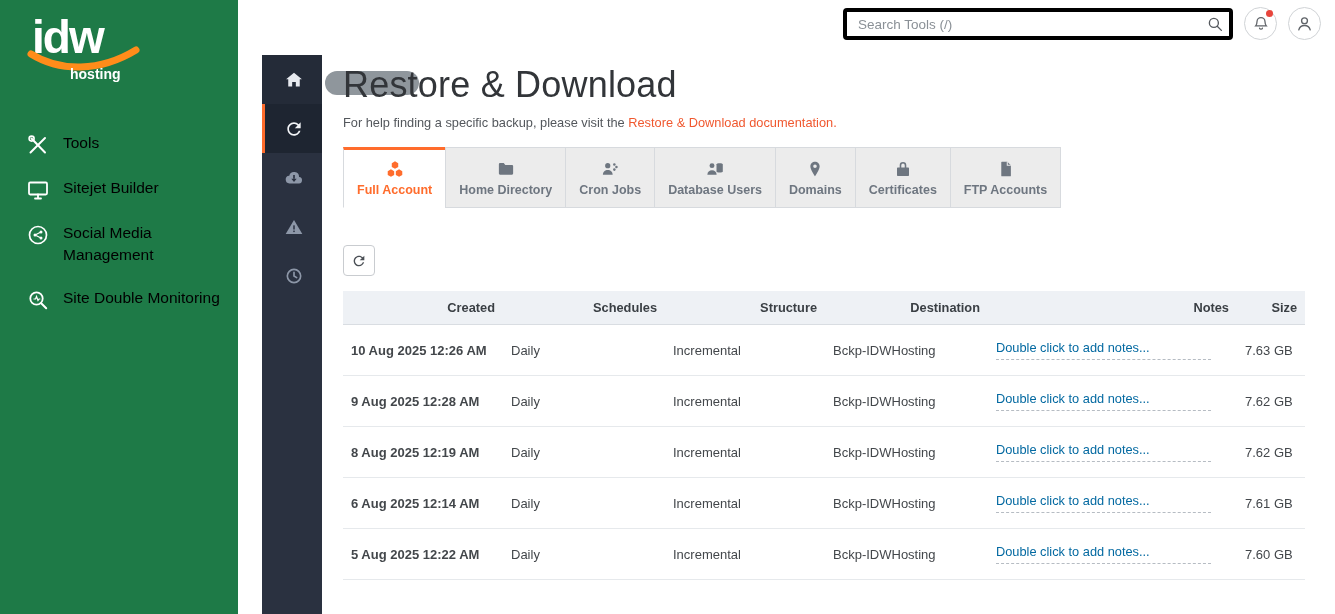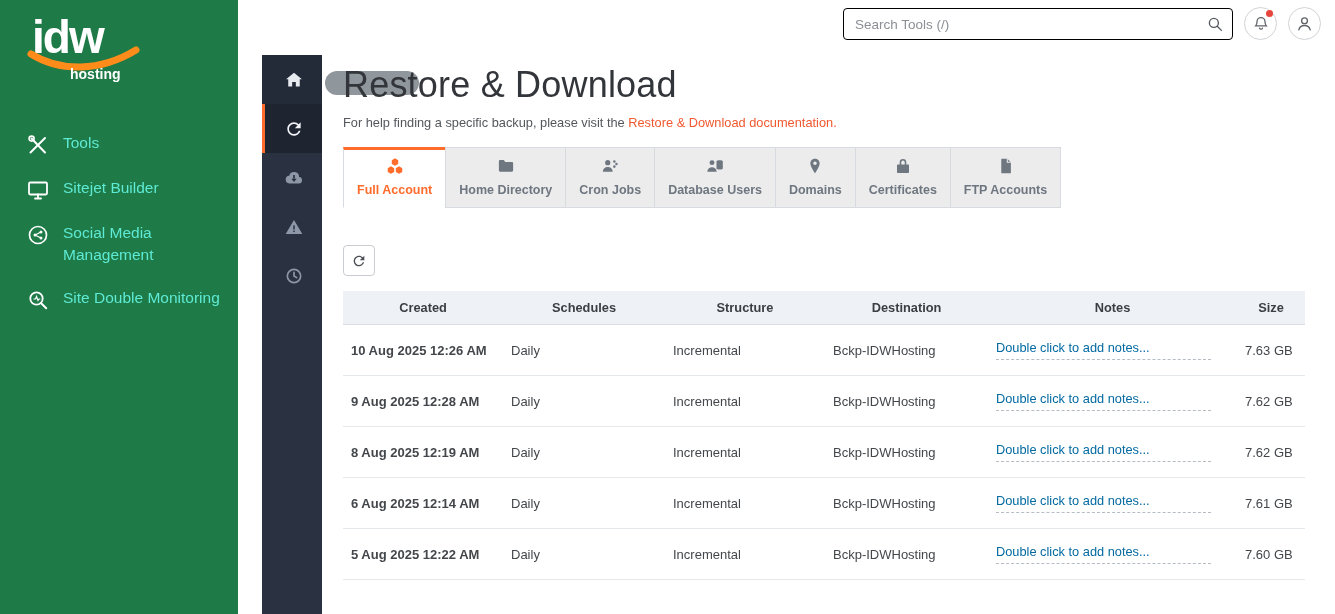--- a/index.html
+++ b/index.html
@@ -7,28 +7,28 @@
   body { font-family:"Liberation Sans", sans-serif; background:#fff; overflow:hidden; }
   .app { position:relative; width:1335px; height:614px; background:#fff; overflow:hidden; }
 
   
   .sidebar { position:absolute; left:0; top:0; width:238px; height:614px; background:#1e7a47; color:#fff; }
   .logo { padding:14px 0 0 32px; position:relative; height:108px; }
   .logo-main { font-size:46px; font-weight:700; letter-spacing:-2px; color:#fff; line-height:1; }
   .logo-swoosh { position:absolute; left:26px; top:46px; }
   .logo-sub { position:absolute; left:70px; top:66px; font-size:14px; font-weight:700; color:#fff; }
   .nav { padding:14px 0 0 0; }
-  .nav-item { display:flex; align-items:flex-start; gap:13px; padding:10px 18px 10px 26px; cursor:pointer; color:#5eead4; }
+  .nav-item { display:flex; align-items:flex-start; gap:13px; padding:10px 18px 10px 26px; cursor:pointer; color:#000000; }
   .nav-item .nv-icon { flex:0 0 24px; width:24px; height:24px; margin-top:1px; }
   .nav-item .nv-label { font-size:15.5px; line-height:1.45; }
 
   
   .topbar { position:absolute; left:238px; top:0; right:0; height:48px; background:#fff; }
   .search-wrap { position:absolute; top:8px; right:102px; width:390px; height:32px; }
-  .search-input { width:100%; height:100%; border:1px solid #000000; border-radius:4px; padding:0 34px 0 11px;
+  .search-input { width:100%; height:100%; border:4px solid #000000; border-radius:4px; padding:0 34px 0 11px;
                   font-size:13.5px; color:#333; font-family:"Liberation Sans", sans-serif; outline:none; }
   .search-input::placeholder { color:#8a9096; }
   .search-icon { position:absolute; right:9px; top:7px; width:18px; height:18px; cursor:pointer; }
   .icon-btn { position:absolute; top:7px; width:33px; height:33px; border-radius:50%; border:1px solid #d0d3d6;
               background:#fff; display:flex; align-items:center; justify-content:center; cursor:pointer; }
   .icon-btn.bell { right:58px; }
   .icon-btn.avatar { right:14px; }
   .notif-dot { position:absolute; top:2px; right:3px; width:7px; height:7px; border-radius:50%; background:#e8453c; }
 
   
@@ -43,36 +43,36 @@
   .main { position:absolute; left:322px; top:48px; right:0; bottom:0; background:#fff; padding:16px 30px 0 21px; overflow:hidden; }
   .page-head { position:relative; }
   .ghost-pill { position:absolute; left:-18px; top:7px; width:94px; height:24px; border-radius:12px; background:#8f969c; z-index:0; }
   h1.page-title { position:relative; z-index:1; font-size:36px; font-weight:500; color:#323539; letter-spacing:.2px; }
   .help-line { margin-top:9px; font-size:12.8px; color:#53575c; }
   .help-link { color:#f0582f; text-decoration:none; cursor:pointer; }
 
   
   .tabs { display:flex; margin-top:17px; align-items:stretch; }
   .tab { --tab-bg:#ececec; appearance:none; background:var(--tab-bg); border:1px solid #d7dade; margin-left:-1px;
-         padding:9px 13px 10px; display:flex; flex-direction:column; align-items:center; justify-content:space-between; gap:5px;
+         padding:9px 13px 10px; display:flex; flex-direction:column; align-items:center; justify-content:flex-end; gap:5px;
          cursor:pointer; color:#6e7680; font-family:"Liberation Sans", sans-serif; min-height:61px; }
   .tab:first-child { margin-left:0; }
   .tab .tab-icon svg { width:18px; height:18px; display:block; fill:currentColor; }
   .tab .tab-label { font-size:12.5px; font-weight:700; white-space:nowrap; }
   .tab.active { --tab-bg:#ffffff; background:#fff; color:#ff6c2c; border-top:3px solid #ff6c2c; padding-top:7px; border-bottom-color:#fff; }
 
   
   .toolbar { margin-top:37px; }
   .refresh-btn { width:32px; height:31px; border:1px solid #c9ccd0; border-radius:4px; background:#fff;
                  display:flex; align-items:center; justify-content:center; cursor:pointer; }
   .refresh-btn svg { width:16px; height:16px; fill:#4a4f55; }
 
   
   table.backups { margin-top:15px; width:100%; border-collapse:collapse; }
-  table.backups thead th { background:#eef1f5; text-align:center; font-size:12.8px; font-weight:700; color:#3a3f44;
+  table.backups thead th { background:#eef1f5; text-align:right; font-size:12.8px; font-weight:700; color:#3a3f44;
                            padding:9px 8px; border-bottom:1px solid #d9dde2; }
   table.backups tbody td { font-size:13px; color:#43474b; padding:15px 8px; border-bottom:1px solid #e6e9ec; background:#fff; vertical-align:middle; }
   td.cell-created { font-weight:700; color:#35383c; }
   .notes-span { display:inline-block; width:215px; border-bottom:1px dashed #b6bcc3; padding-bottom:4px;
                 color:#0369a1; font-size:12.8px; cursor:pointer; }
 </style>
 </head>
 <body>
 
 <div class="app">

